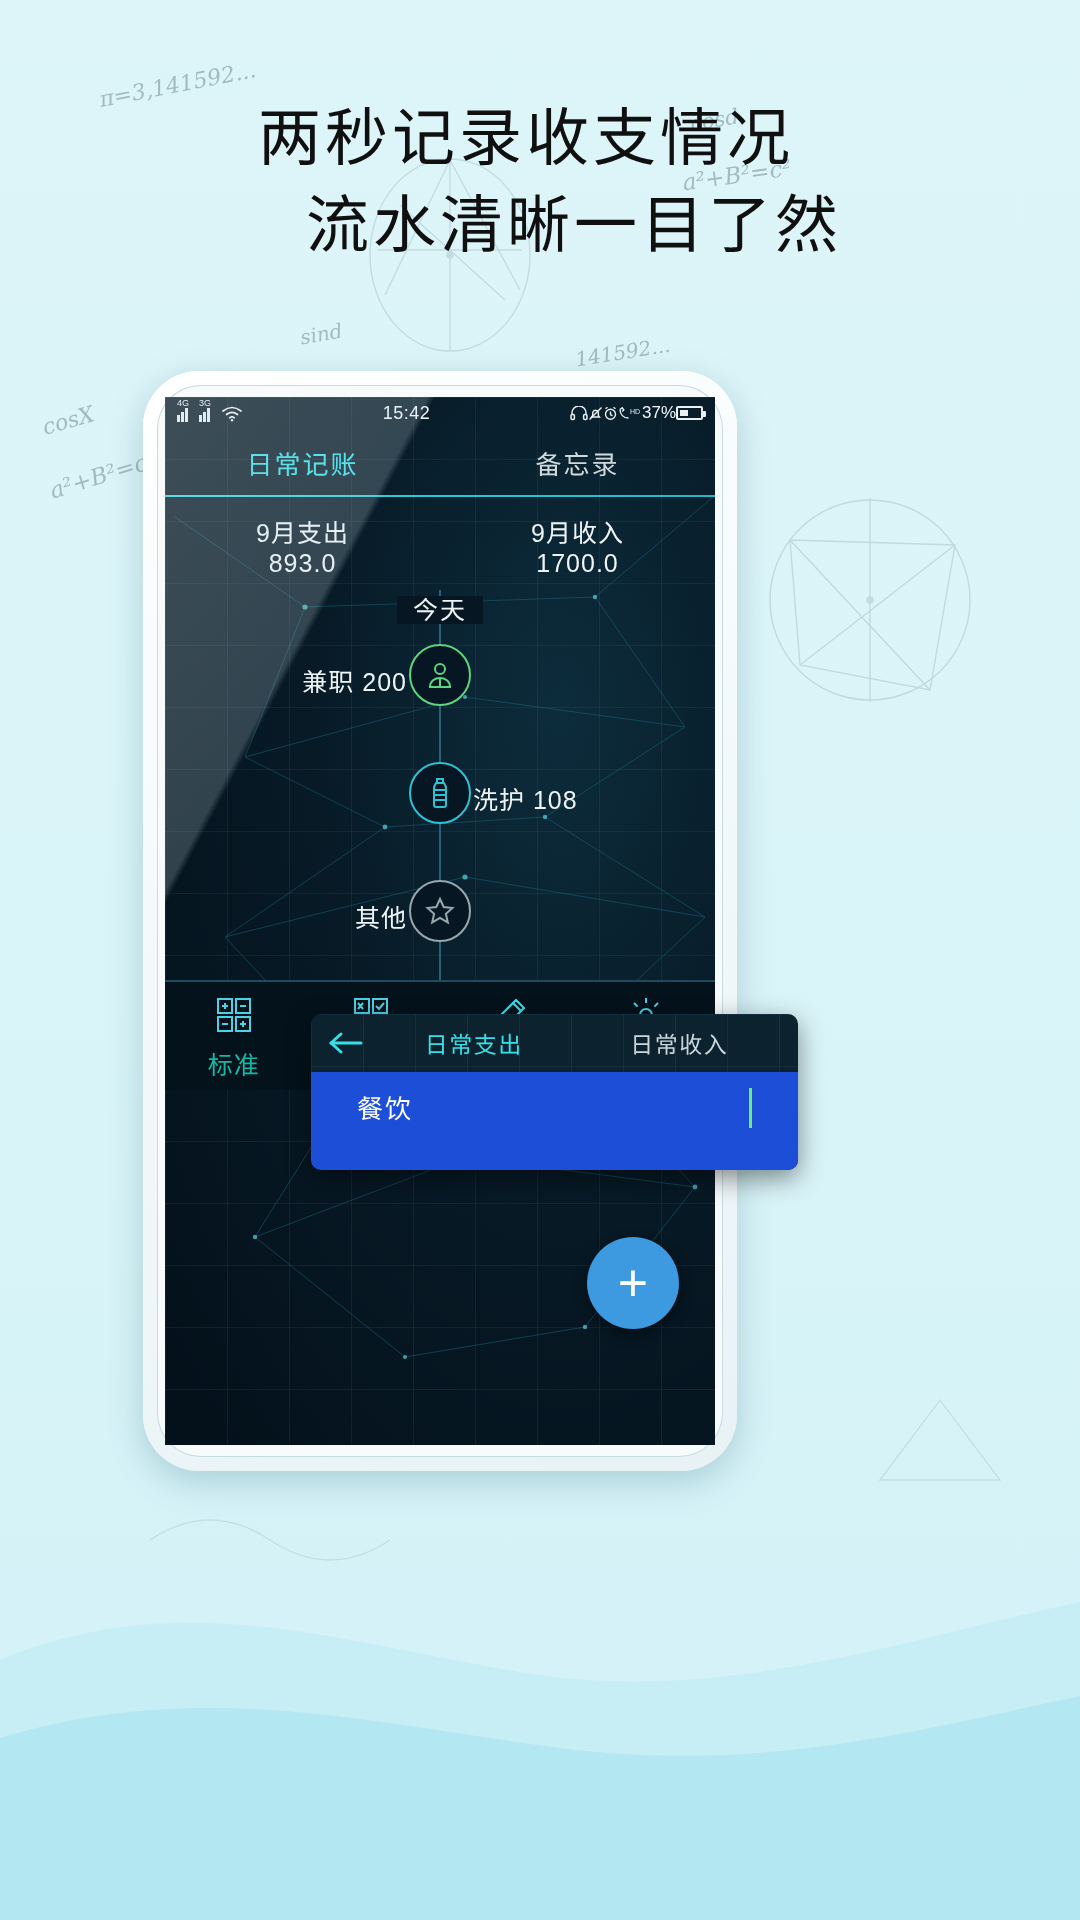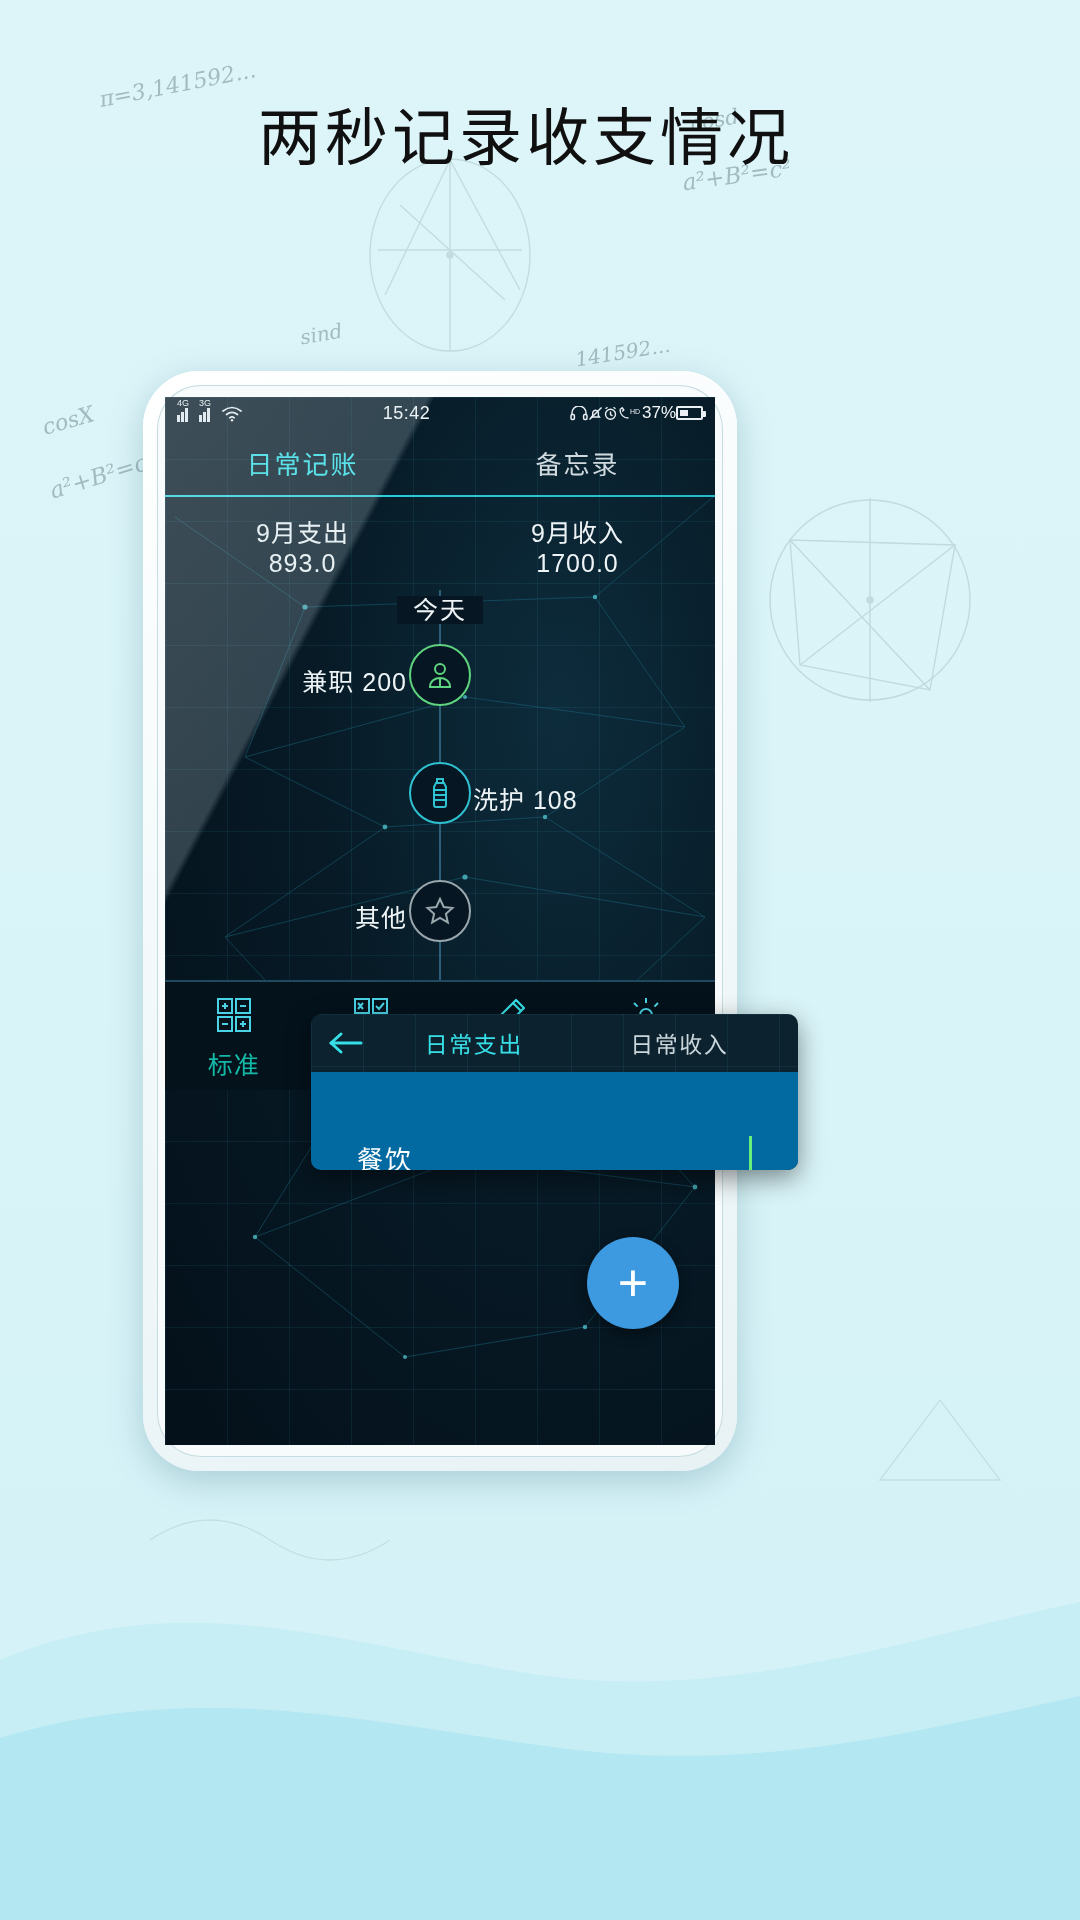--- a/index.html
+++ b/index.html
@@ -202,22 +202,22 @@
     position: relative; z-index: 2;
     height: 58px; display: flex; align-items: center; padding: 0 16px;
   }
   #pop-head .back { width: 44px; color: #37e0e8; font-size: 34px; line-height: 1; }
   #pop-head .pt {
     flex: 1; text-align: center; font-size: 23px; color: #c9d6db; letter-spacing: 1.5px;
   }
   #pop-head .pt.active { color: #37e0e8; }
   #pop-input {
     position: relative; z-index: 2;
-    height: 104px; background: #0369a1;
-    display: flex; align-items: flex-end; padding: 0 46px;
+    height: 104px; background: #1d4ed8;
+    display: flex; align-items: flex-start; padding: 16px 46px;
     color: #ffffff; font-size: 26px; letter-spacing: 2px;
   }
   #pop-input .caret {
     margin-left: auto; width: 3px; height: 40px; background: #66f07a;
   }
 
   svg { display: block; }
 </style>
 </head>
 <body>
@@ -253,20 +253,21 @@
   <div class="sketch-txt" style="left:575px; top:340px; font-size:20px; transform:rotate(-9deg);">141592...</div>
 
   <svg class="wave" style="bottom:0" width="1080" height="430" viewBox="0 0 1080 430">
     <path d="M0 170 C 180 96, 330 150, 520 182 C 720 216, 900 150, 1080 112 L1080 430 L0 430 Z" fill="#c4edf5" opacity=".85"></path>
     <path d="M0 248 C 200 188, 360 232, 560 258 C 760 284, 920 240, 1080 206 L1080 430 L0 430 Z" fill="#aee5f1" opacity=".8"></path>
   </svg>
 </div>
 
 <div id="headline">
   <div class="l1">两秒记录收支情况</div>
+  <div class="l2">流水清晰一目了然</div>
 </div>
 
 <div id="phone">
   <div id="phone-inner">
 
     <div id="screen">
       <div class="grid"></div>
 
       <svg class="net" width="594" height="1050" viewBox="0 0 594 1050" preserveAspectRatio="none">
         <g stroke="#1d6f85" stroke-width="1" opacity=".55" fill="none">

